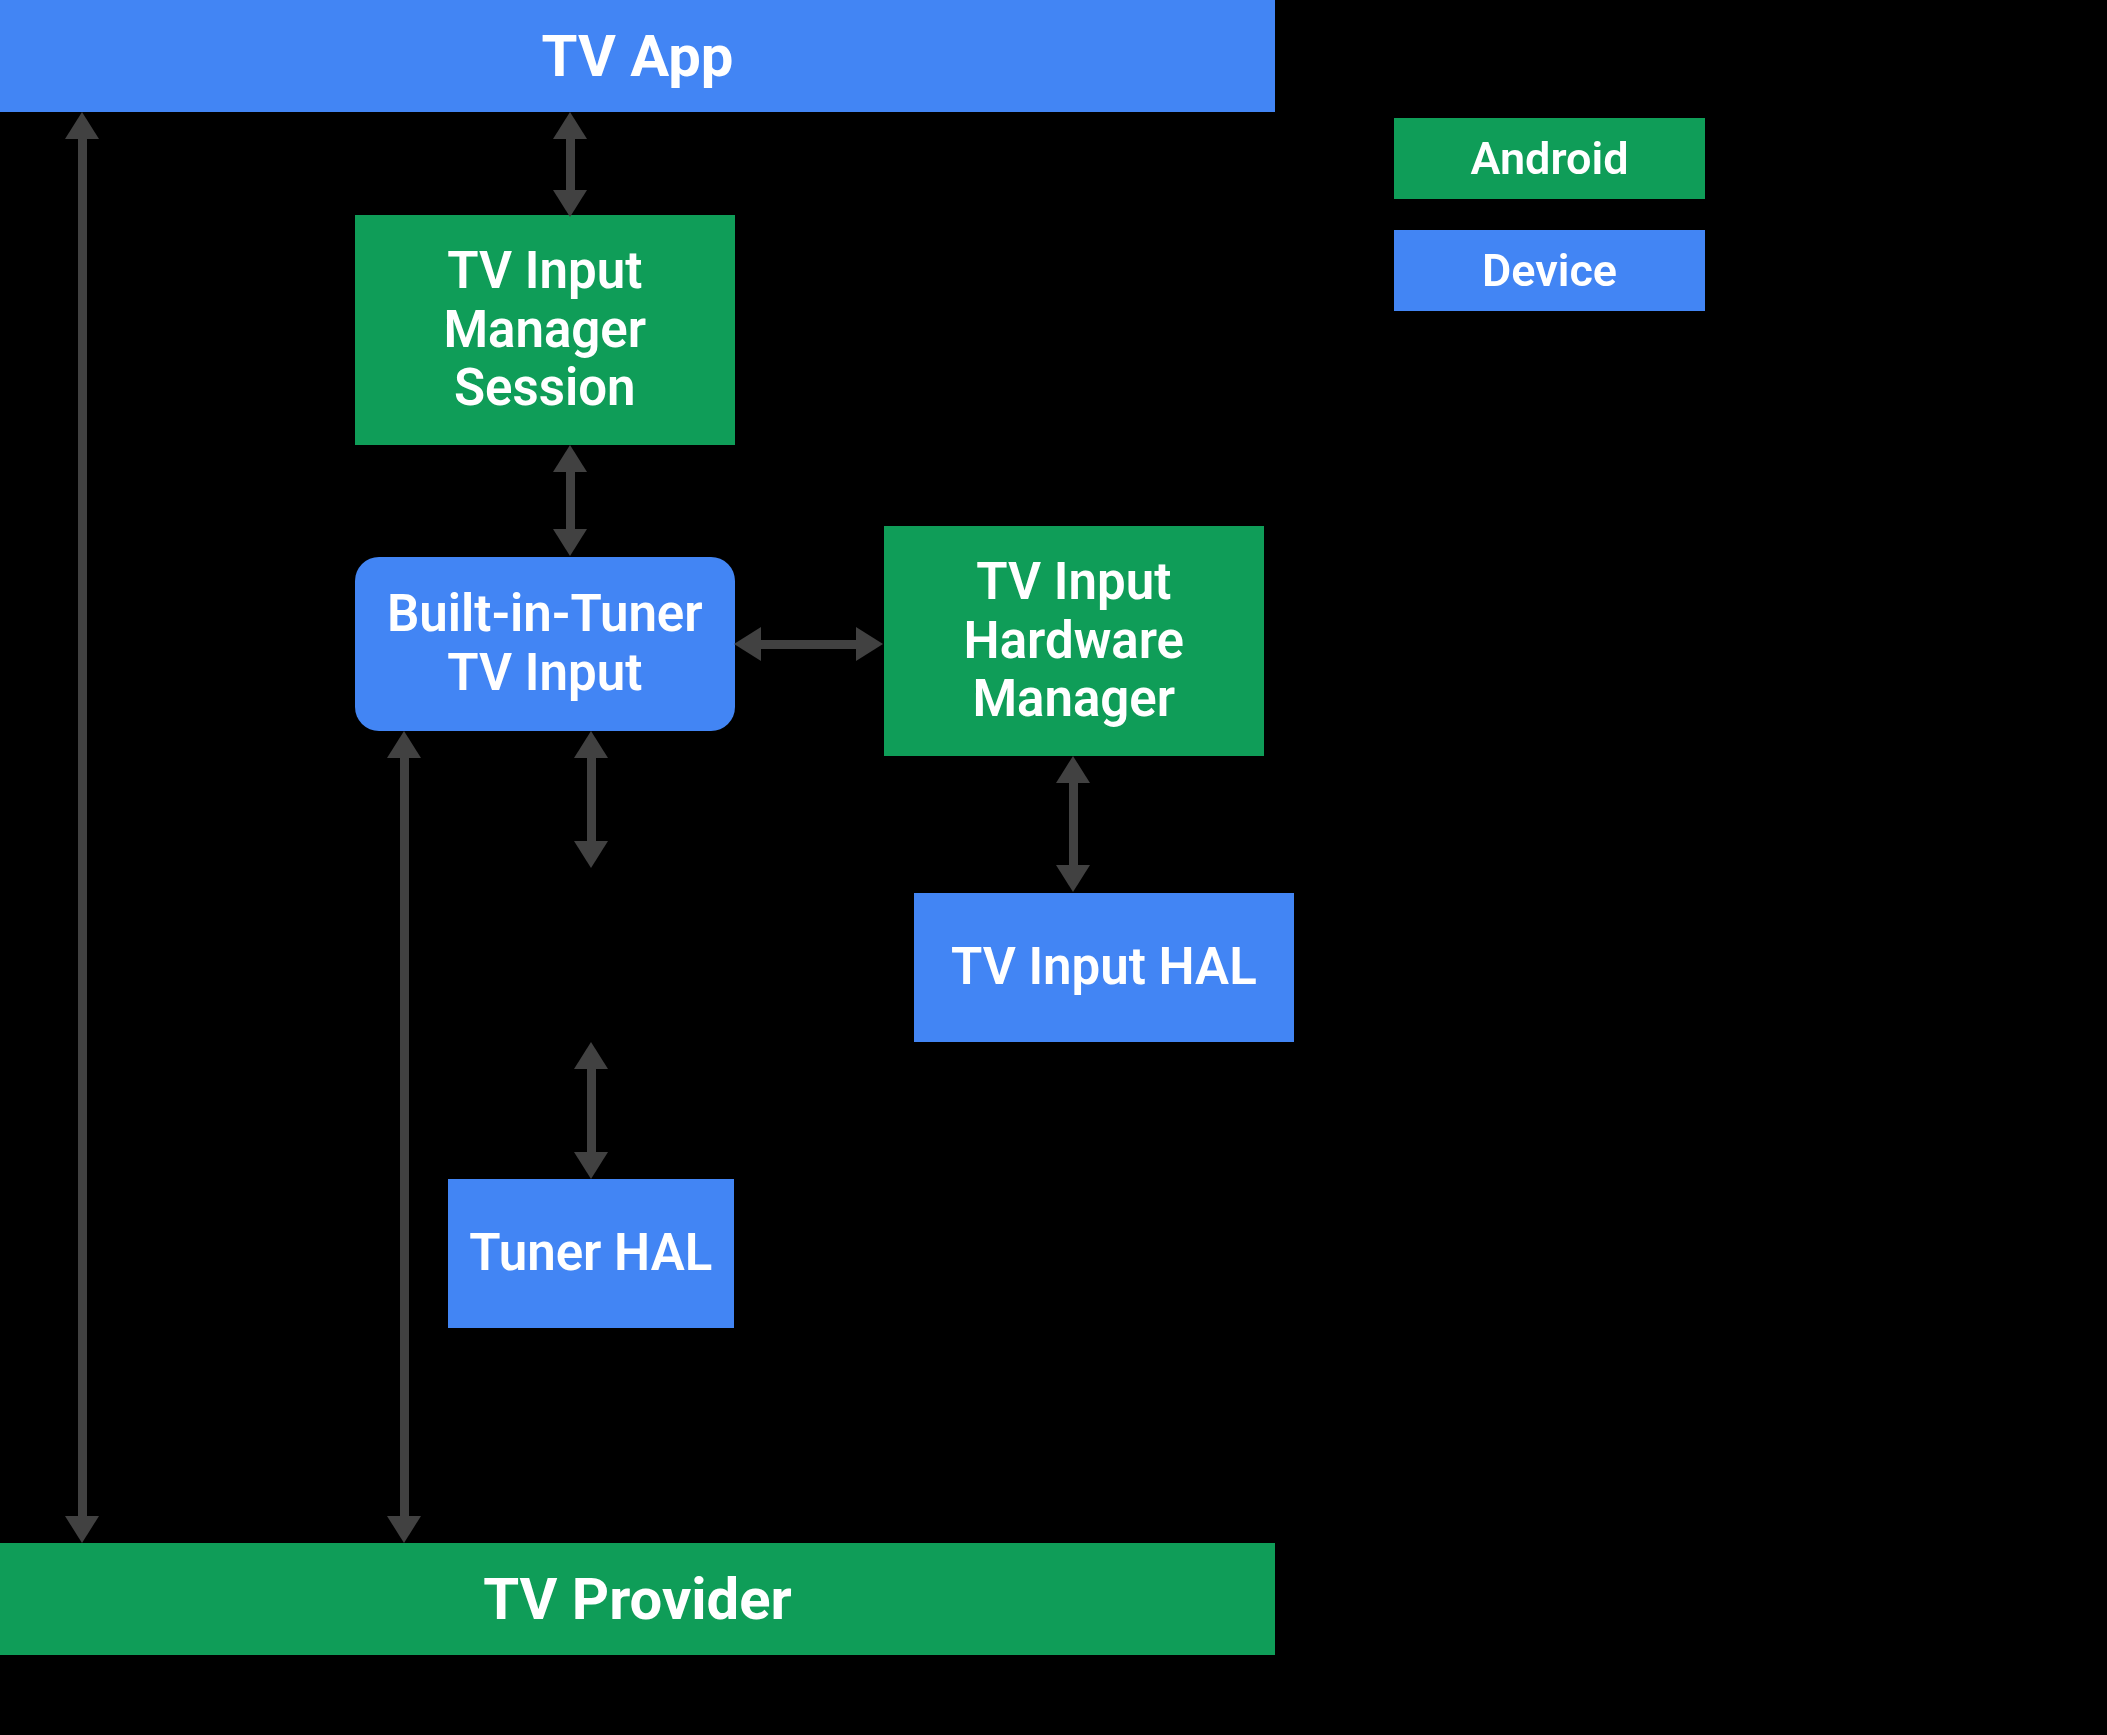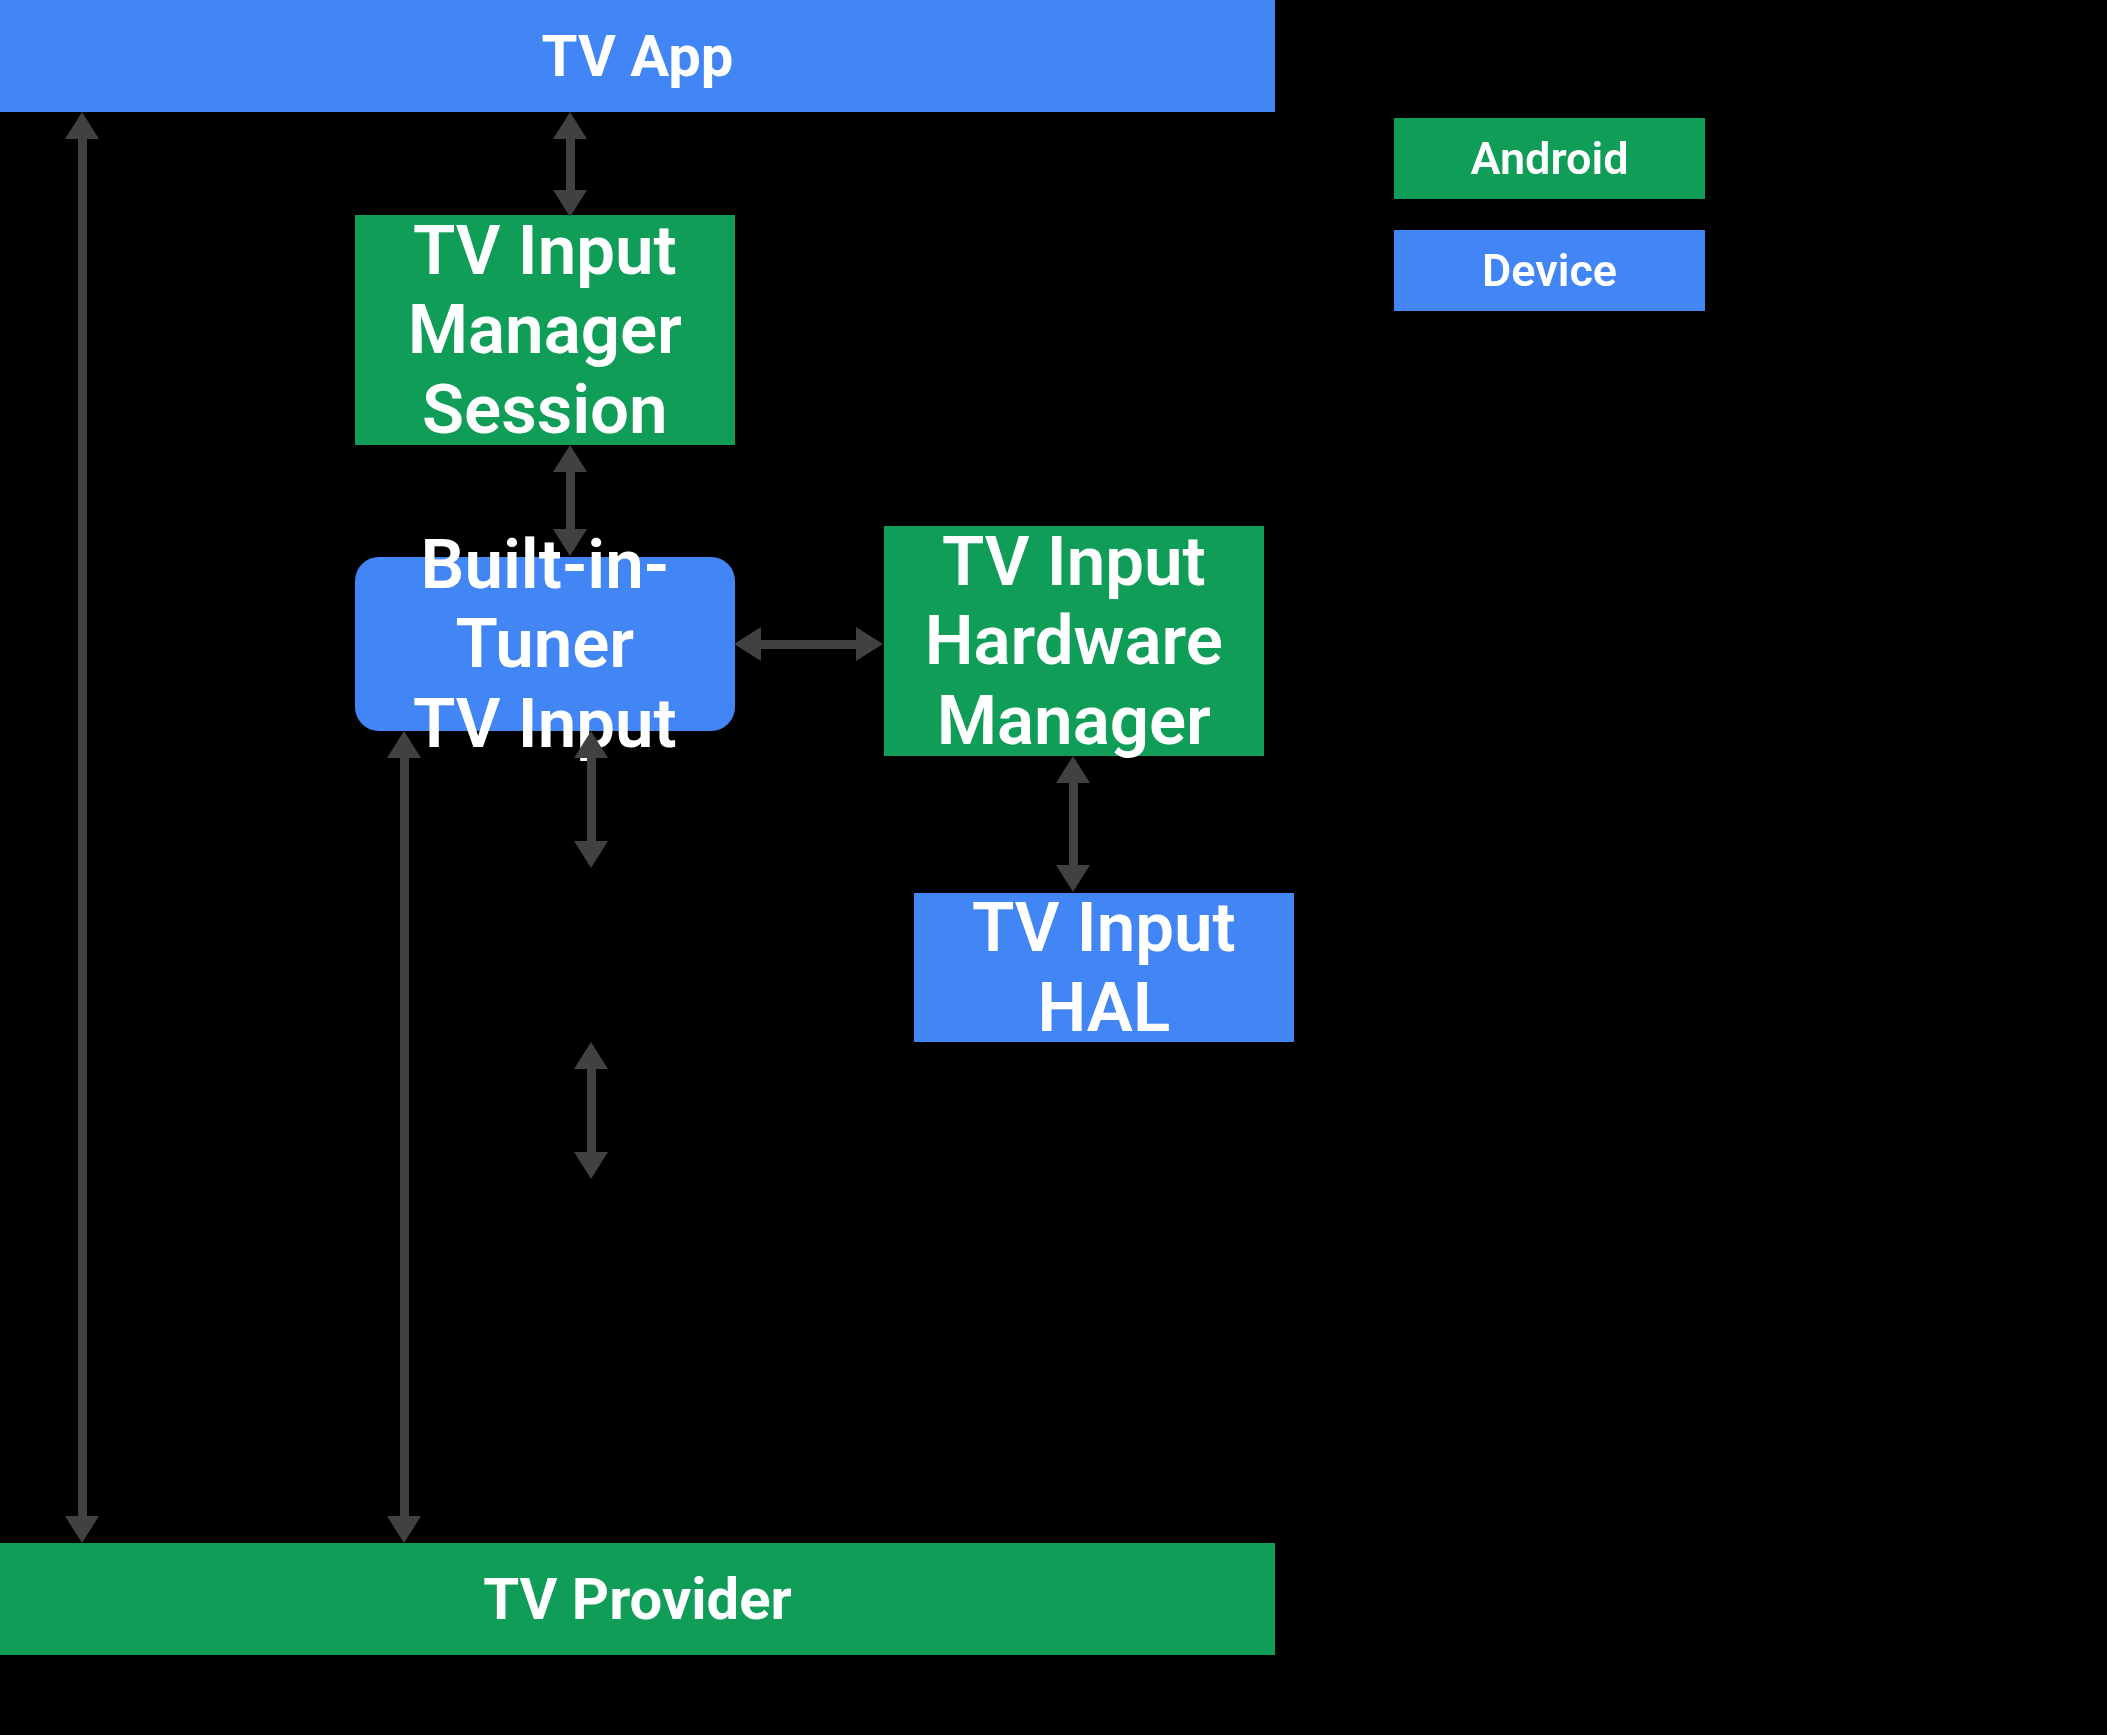--- a/index.html
+++ b/index.html
@@ -23,21 +23,21 @@
     align-items: center;
     justify-content: center;
     text-align: center;
     line-height: 1.15;
     box-sizing: border-box;
     padding: 0 12.4px;
   }
   .green { background: #0f9d58; }
   .blue  { background: #4285f4; }
   .title-bar { font-size: 58px; font-weight: 700; }
-  .node      { font-size: 69px; padding-left: 12px; }
+  .node      { font-size: 51px; padding-left: 12px; }
   .legend    { font-size: 45px; font-weight: 600; }
 
   
   .arrow-v {
     position: absolute;
     width: 8.7px;
     background: #414141;
   }
   .arrow-h {
     position: absolute;
@@ -86,20 +86,21 @@
   <div class="box blue node" style="left:355px; top:557px; width:380px; height:174px; white-space:pre-line;border-radius:24px;">Built-in-Tuner
 TV Input</div>
 
   <div class="box green node" style="left:884px; top:526px; width:380px; height:230px; white-space:pre-line;">TV Input
 Hardware
 Manager</div>
 
 
   <div class="box blue node" style="left:884px; top:893px; width:380px; height:149px;margin-left:30px;">TV Input HAL</div>
 
+  <div class="box blue node" style="left:448px; top:1179px; width:286px; height:149px;">Tuner HAL</div>
 
   <div class="box green legend" style="left:1394px; top:118px; width:311px; height:81px;">Android</div>
   <div class="box blue legend" style="left:1394px; top:230px; width:311px; height:81px;">Device</div>
 
   <div class="arrow-v" style="left:566px; top:136px; height:58px;"></div>
   <div class="head head-up" style="left:553px; top:112px;"></div>
   <div class="head head-down" style="left:553px; top:190px;"></div>
 
   <div class="arrow-v" style="left:566px; top:469px; height:65px;"></div>
   <div class="head head-up" style="left:553px; top:445px;"></div>

